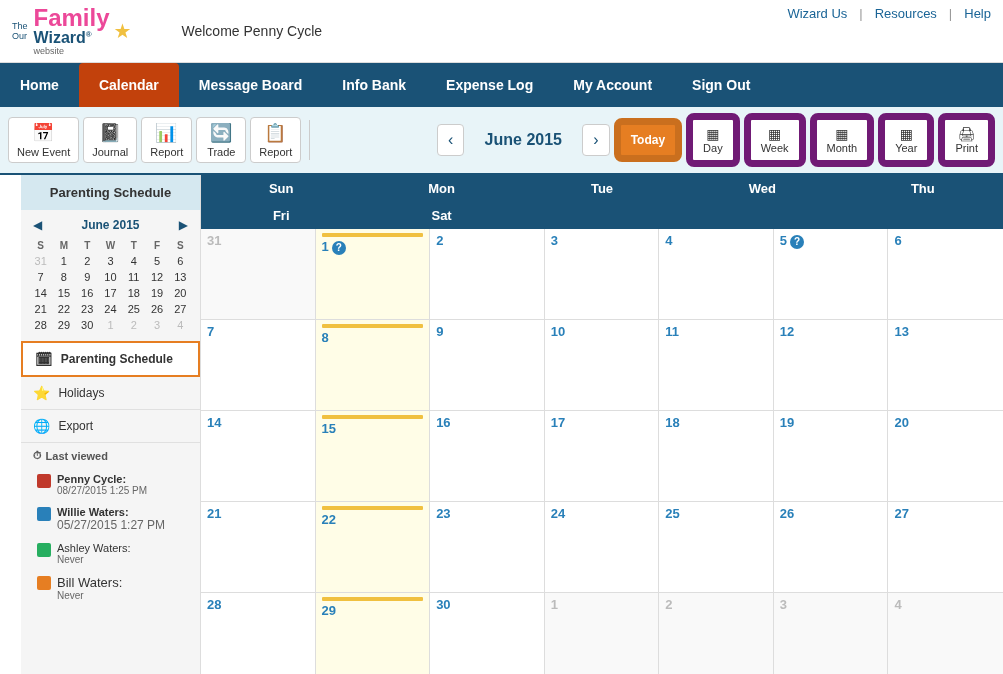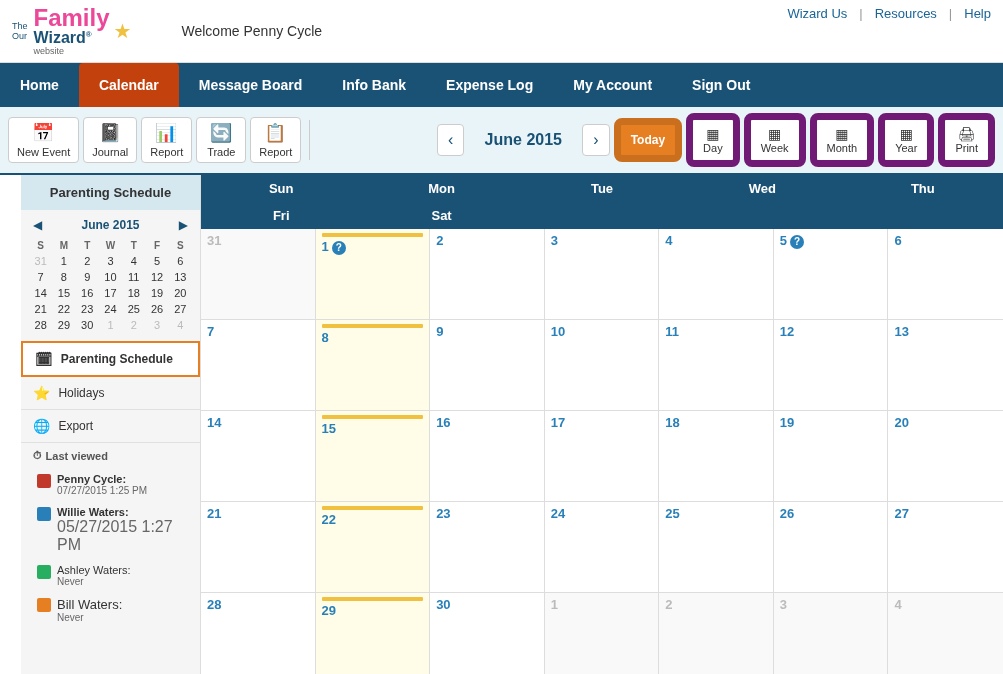--- a/index.html
+++ b/index.html
@@ -453,28 +453,28 @@
     <div class="last-viewed-header">
       <span>⏱</span>
       <span>Last viewed</span>
     </div>
 
     <div id="last-viewed-list">
     <div class="last-viewed-item">
           <div class="color-dot" style="background: rgb(192, 57, 43);"></div>
           <div>
             <div style="font-weight: bold; font-size: 11px;">Penny Cycle:</div>
-            <div style="font-size: 10px; color: rgb(102, 102, 102);">07/27/2015 1:25 PM</div>
+            <div style="font-size: 10px; color: rgb(102, 102, 102);">08/27/2015 1:25 PM</div>
           </div>
         </div>
         <div class="last-viewed-item">
           <div class="color-dot" style="background: rgb(41, 128, 185);"></div>
           <div>
             <div style="font-weight: bold; font-size: 11px;">Willie Waters:</div>
-            <div style="font-size: 16px; color: rgb(102, 102, 102);">05/27/2015 1:27 PM</div>
+            <div style="font-size: 12px; color: rgb(102, 102, 102);">05/27/2015 1:27 PM</div>
           </div>
         </div>
         <div class="last-viewed-item">
           <div class="color-dot" style="background: rgb(39, 174, 96);"></div>
           <div>
             <div style="font-weight: normal; font-size: 11px;">Ashley Waters:</div>
             <div style="font-size: 10px; color: rgb(102, 102, 102);">Never</div>
           </div>
         </div>
         <div class="last-viewed-item">

